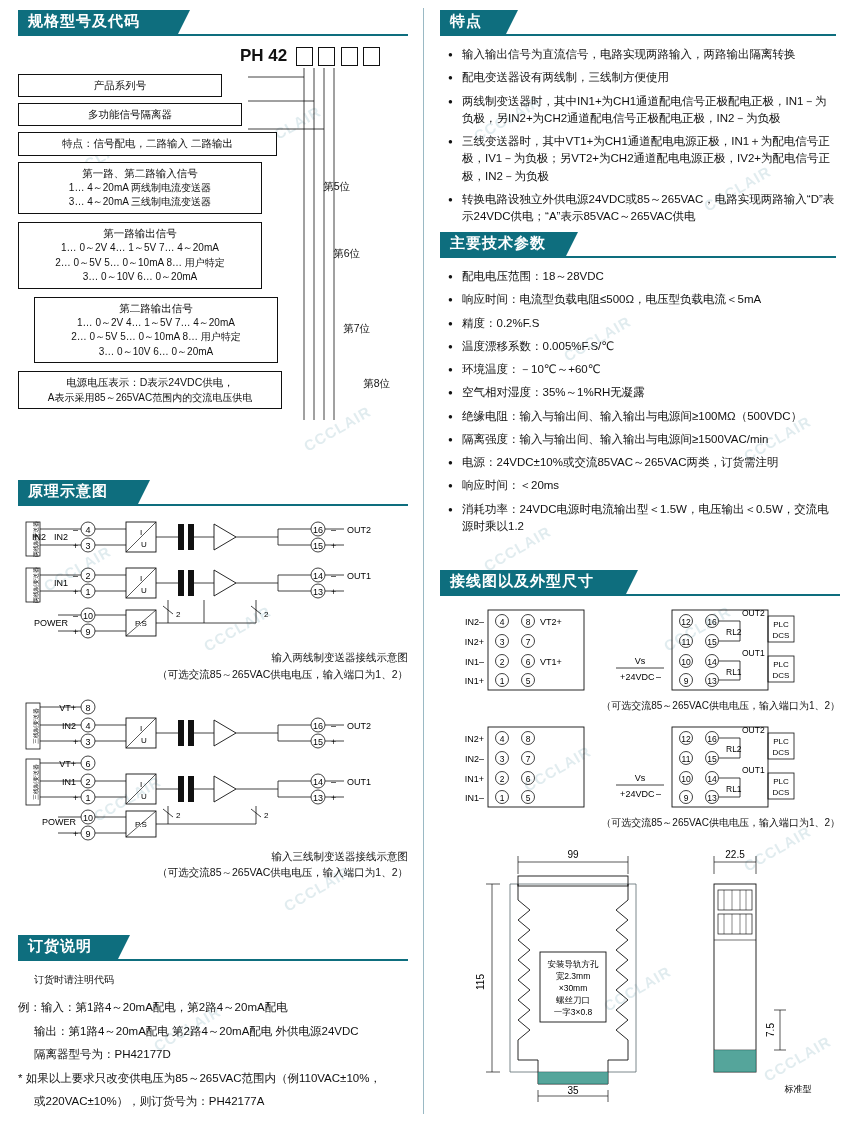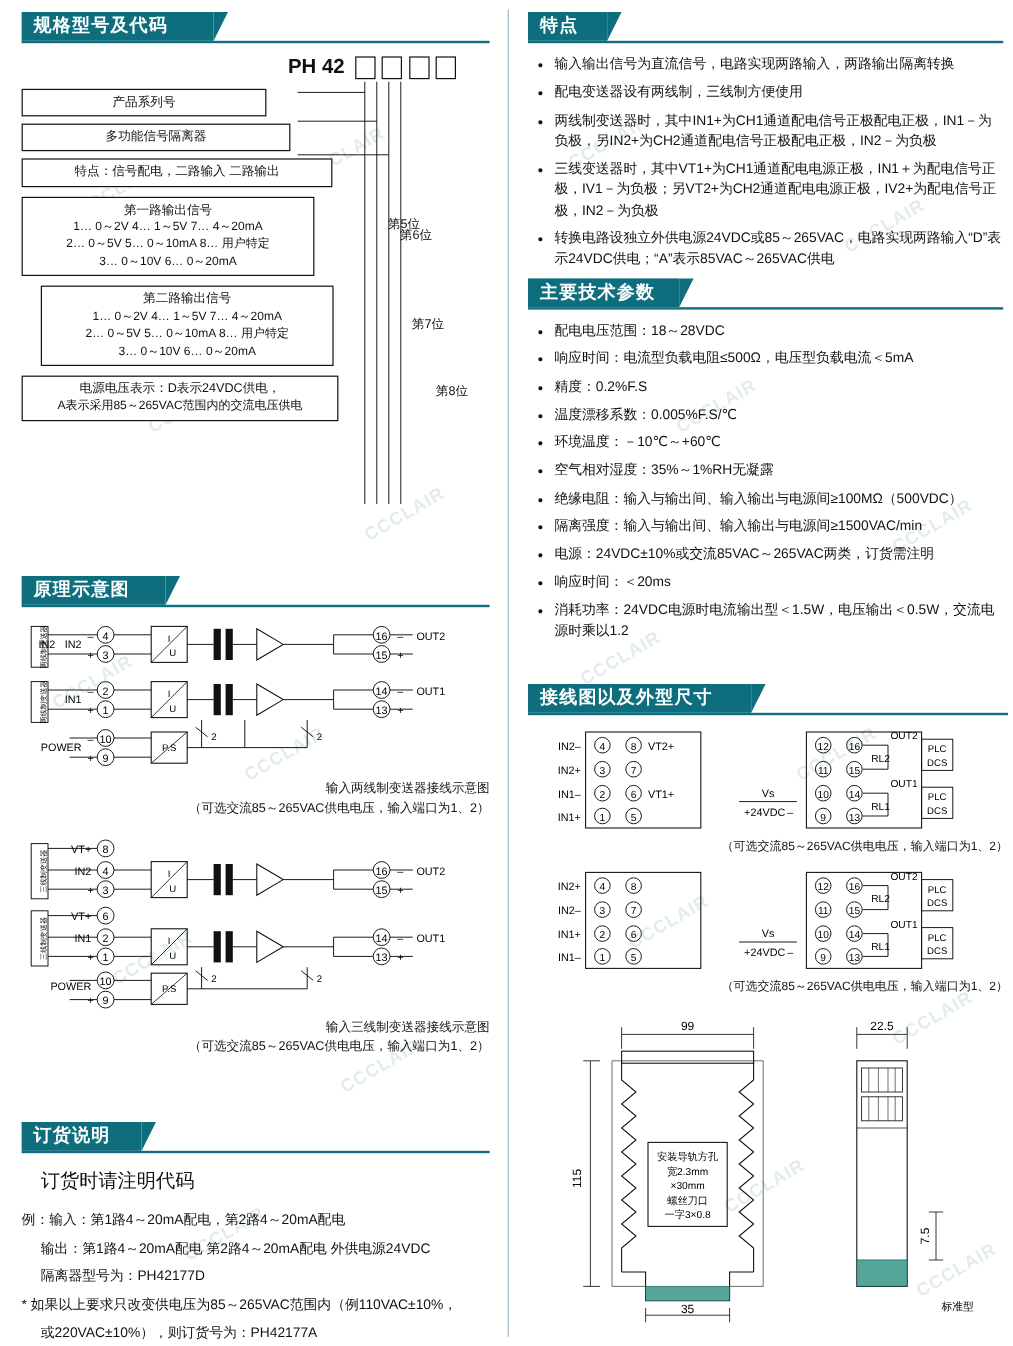--- a/index.html
+++ b/index.html
@@ -101,20 +101,25 @@
         <div class="bx" style="width:190px;">产品系列号</div>
       </div>
       <div class="boxwrap" style="margin-top:6px;">
         <div class="bx" style="width:210px;">多功能信号隔离器</div>
       </div>
       <div class="boxwrap" style="margin-top:6px;">
         <div class="bx" style="width:245px;">特点：信号配电，二路输入 二路输出</div>
       </div>
 
       <div class="boxwrap" style="margin-top:6px;">
+        <div class="bx" style="width:230px;">
+          <div>第一路、第二路输入信号</div>
+          <div class="sub">1… 4～20mA 两线制电流变送器</div>
+          <div class="sub">3… 4～20mA 三线制电流变送器</div>
+        </div>
         <div class="posmark" style="top:18px;right:58px;">第5位</div>
       </div>
 
       <div class="boxwrap" style="margin-top:8px;">
         <div class="bx" style="width:230px;">
           <div>第一路输出信号</div>
           <div class="sub">1… 0～2V      4… 1～5V       7… 4～20mA</div>
           <div class="sub">2… 0～5V      5… 0～10mA    8… 用户特定</div>
           <div class="sub">3… 0～10V    6… 0～20mA</div>
         </div>
@@ -367,21 +372,21 @@
       </div>
     </div>
 
     <div style="position:absolute;left:18px;top:935px;width:390px;">
       <div class="sec">
         <div class="bar" style="width:100px;"></div>
         <div class="txt">订货说明</div>
         <div class="rule"></div>
       </div>
       <div class="order" style="margin-top:10px;">
-        <p class="indent" style="font-size:16px;margin-bottom:10px;">订货时请注明代码</p>
+        <p class="indent" style="font-size:10px;margin-bottom:10px;">订货时请注明代码</p>
         <p>例：输入：第1路4～20mA配电，第2路4～20mA配电</p>
         <p class="indent">输出：第1路4～20mA配电   第2路4～20mA配电  外供电源24VDC</p>
         <p class="indent">隔离器型号为：PH42177D</p>
         <p>* 如果以上要求只改变供电压为85～265VAC范围内（例110VAC±10%，</p>
         <p class="indent">或220VAC±10%），则订货号为：PH42177A</p>
       </div>
     </div>
 
   </div>
 

